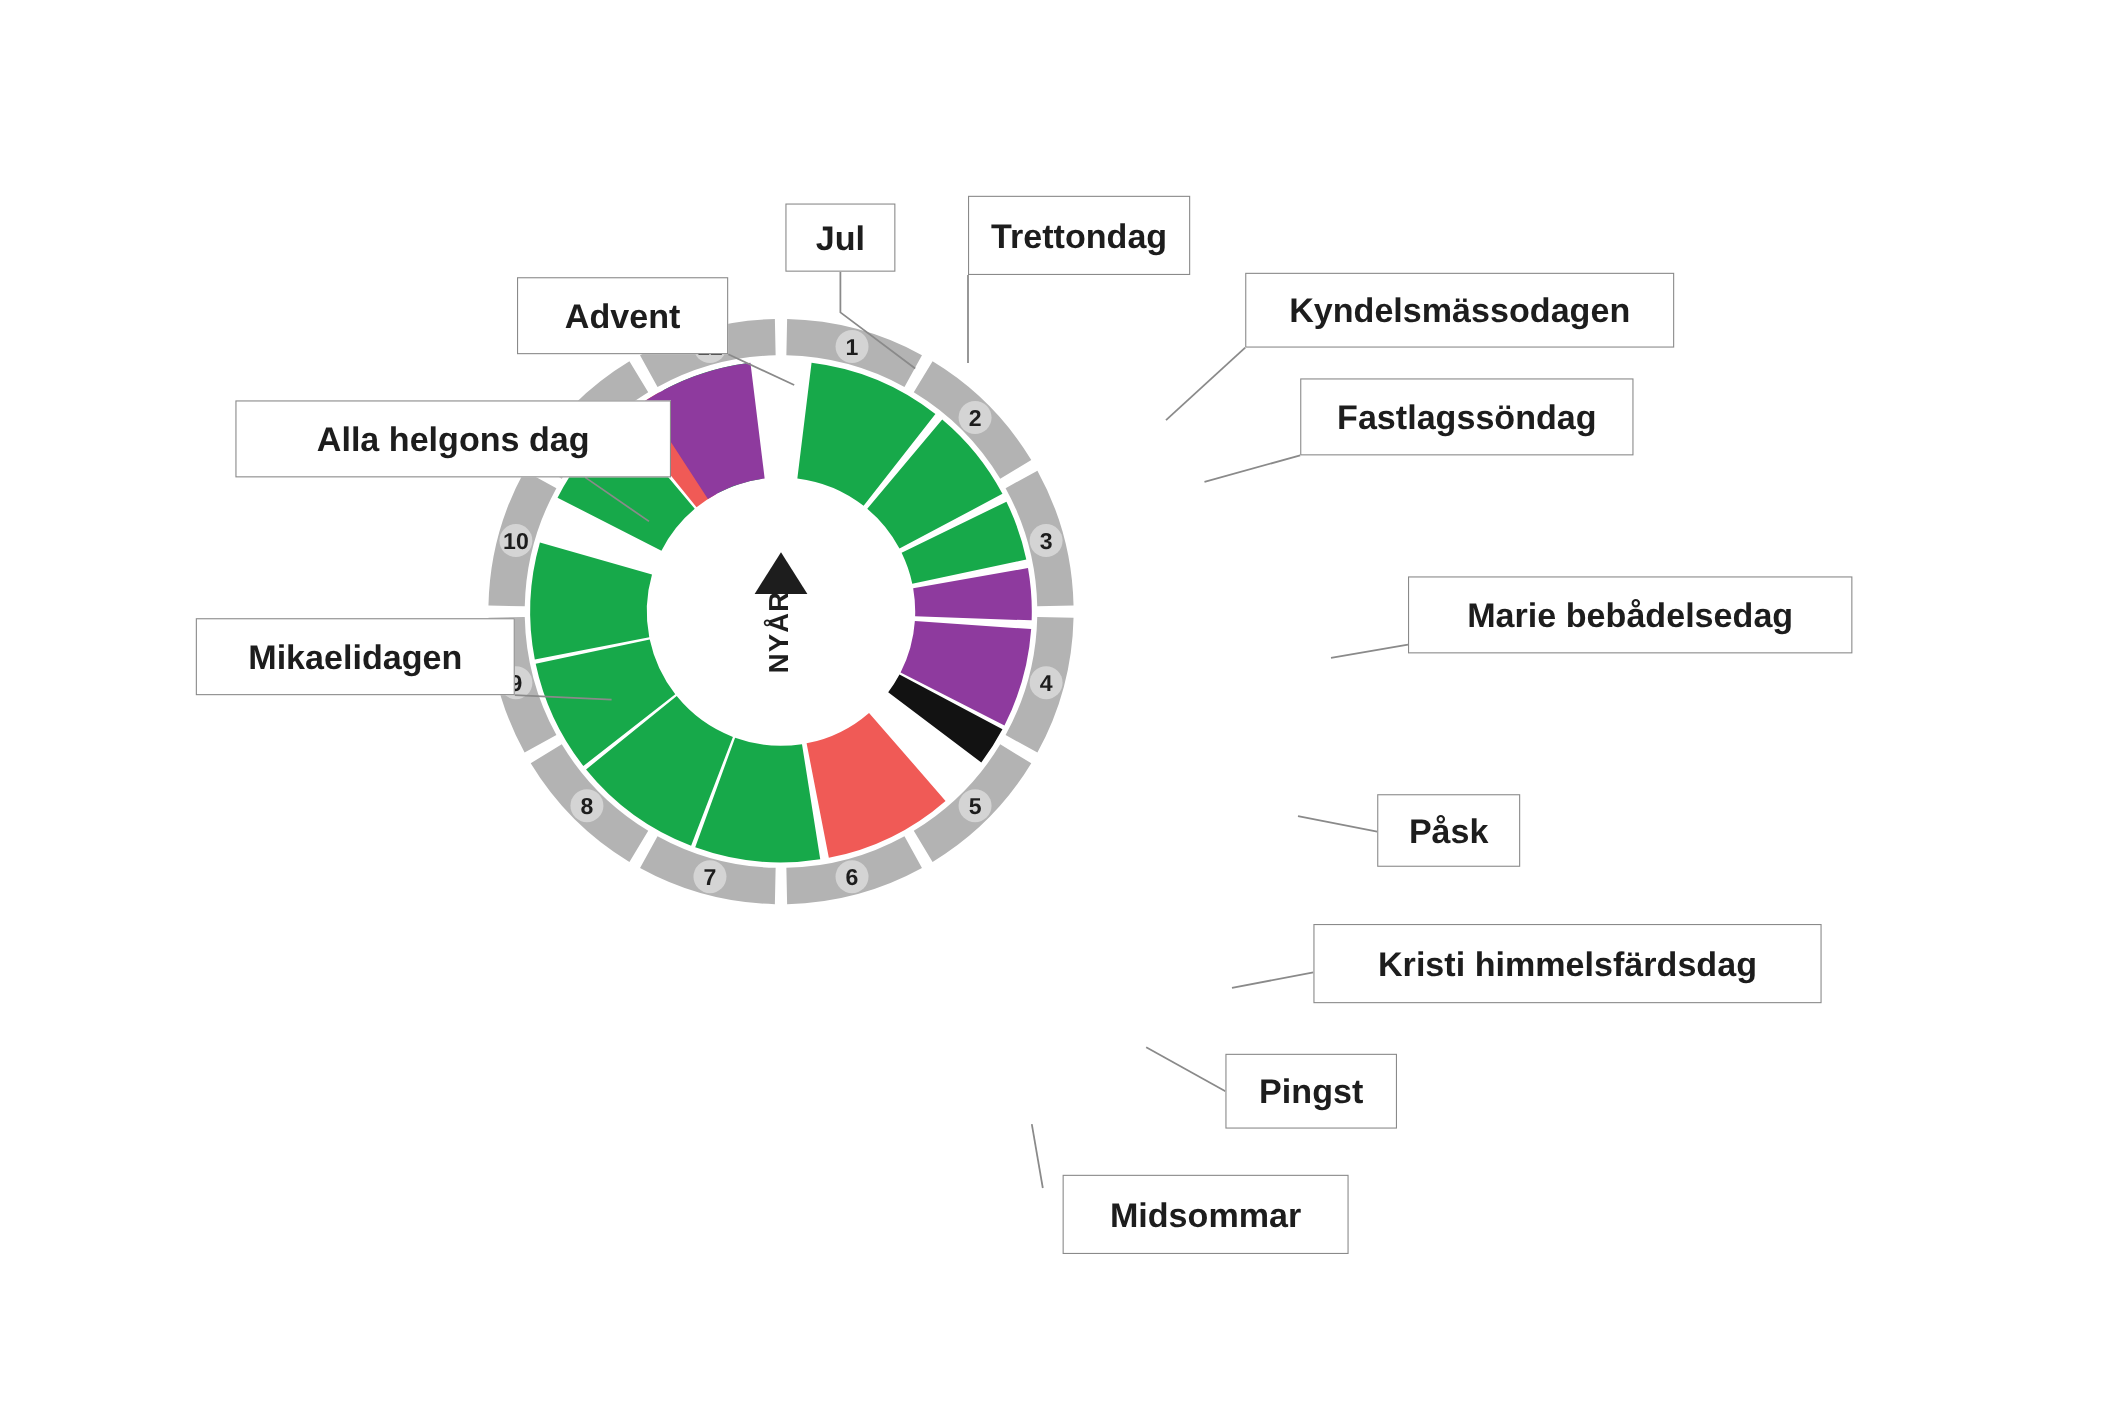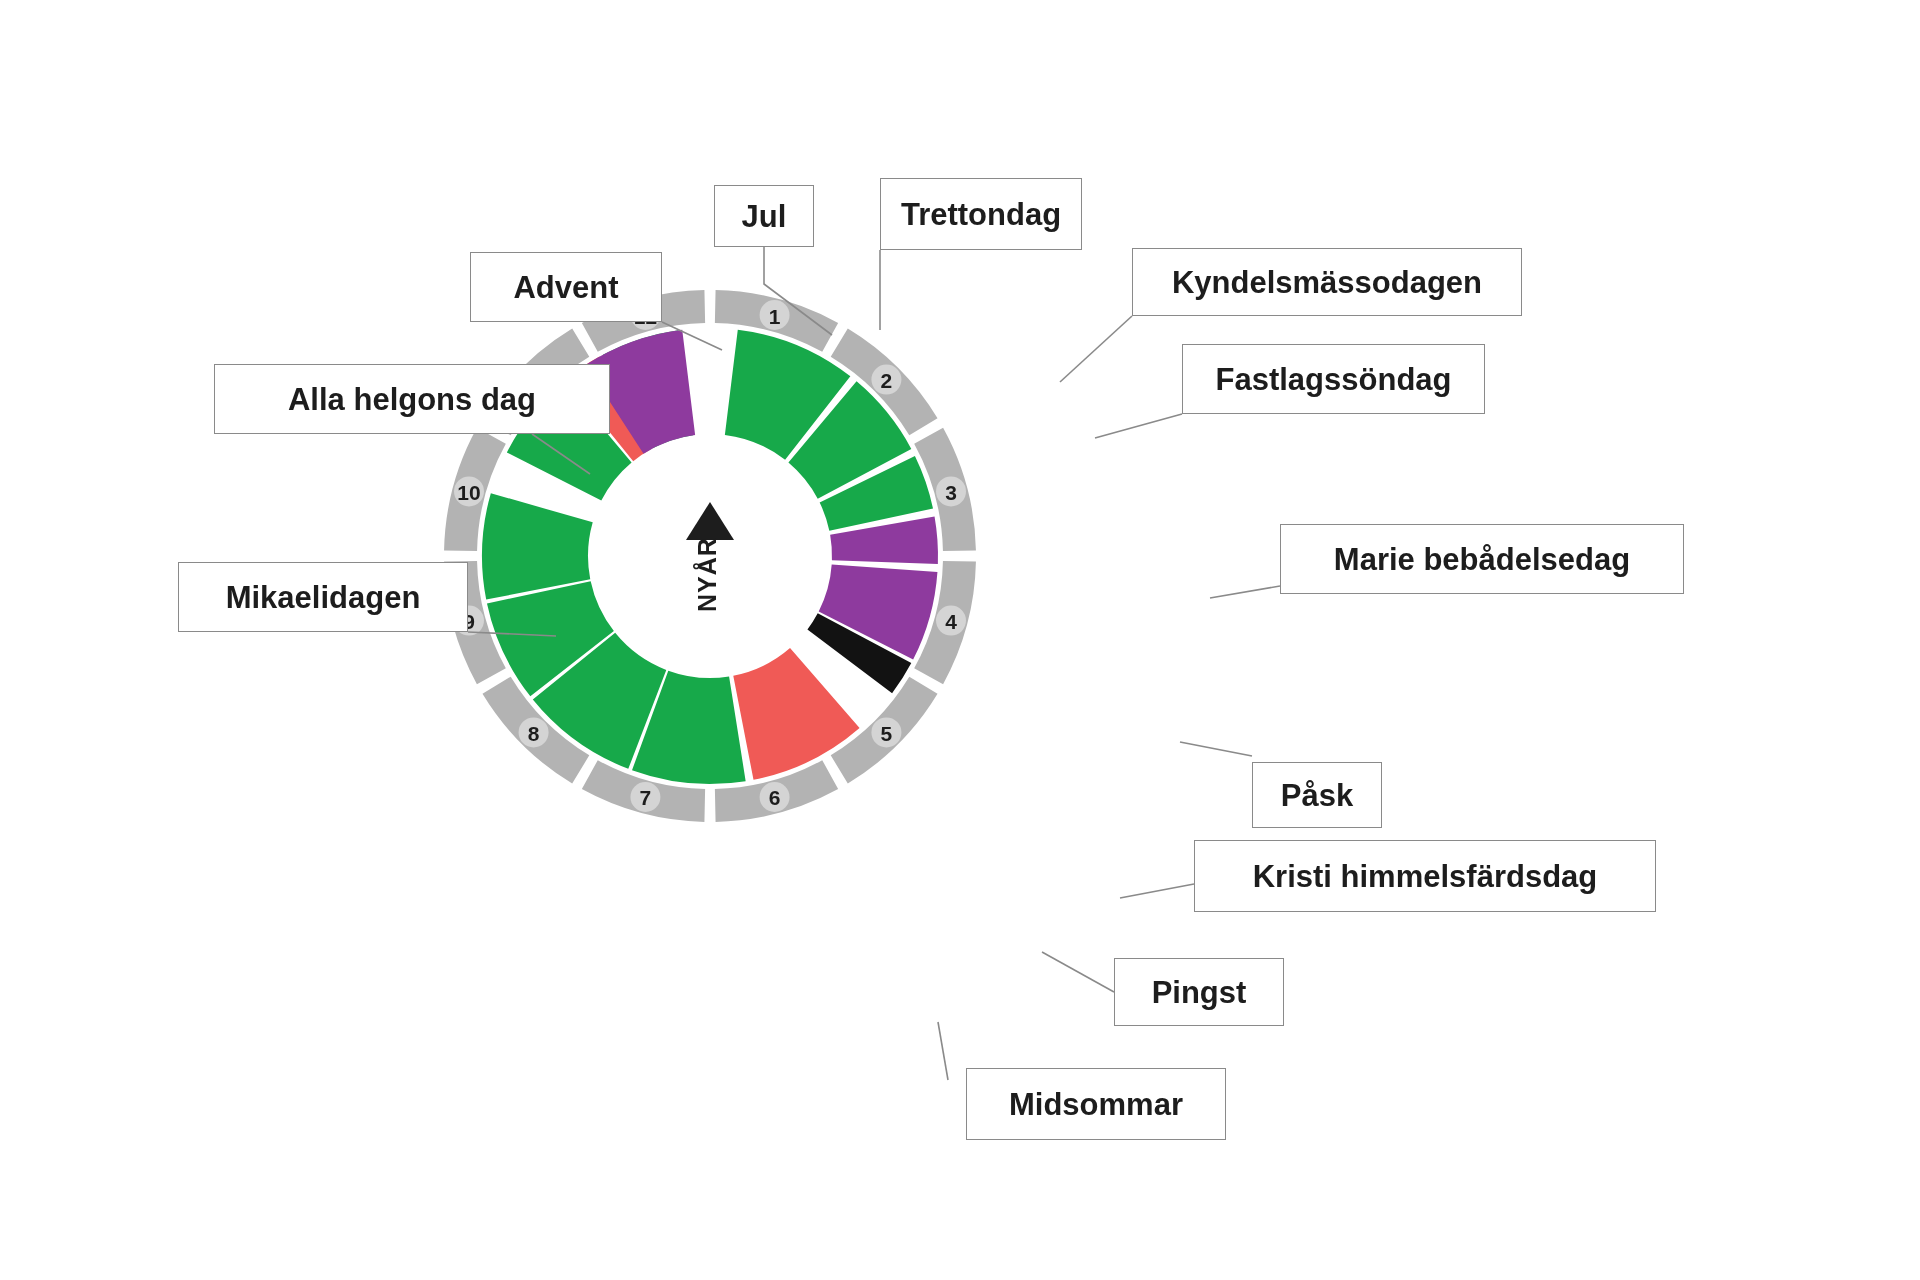--- a/index.html
+++ b/index.html
@@ -164,27 +164,27 @@
       </div>
       <div class="callout-box" style="left: 202px; top: 364px; width: 396px; height: 70px; margin-left: 12px;">
         <span>Alla helgons dag</span>
       </div>
       <div class="callout-box" style="left: 178px; top: 562px; width: 290px; height: 70px;">
         <span>Mikaelidagen</span>
       </div>
       <div class="callout-box" style="left: 1280px; top: 524px; width: 404px; height: 70px; text-align: center;">
         <span>Marie bebådelsedag</span>
       </div>
-      <div class="callout-box" style="left: 1252px; top: 722px; width: 130px; height: 66px; margin-top: 40px;">
+      <div class="callout-box" style="left: 1252px; top: 722px; width: 130px; height: 66px;">
         <span>Påsk</span>
       </div>
       <div class="callout-box" style="left: 1194px; top: 840px; width: 462px; height: 72px;">
         <span>Kristi himmelsfärdsdag</span>
       </div>
-      <div class="callout-box" style="left: 1114px; top: 958px; width: 170px; height: 68px;">
+      <div class="callout-box" style="left: 1114px; top: 958px; width: 156px; height: 68px;">
         <span>Pingst</span>
       </div>
       <div class="callout-box" style="left: 948px; top: 1068px; width: 260px; height: 72px; margin-left: 18px;">
         <span>Midsommar</span>
       </div>
     </div>
 
 </div>
 
 </body></html>

